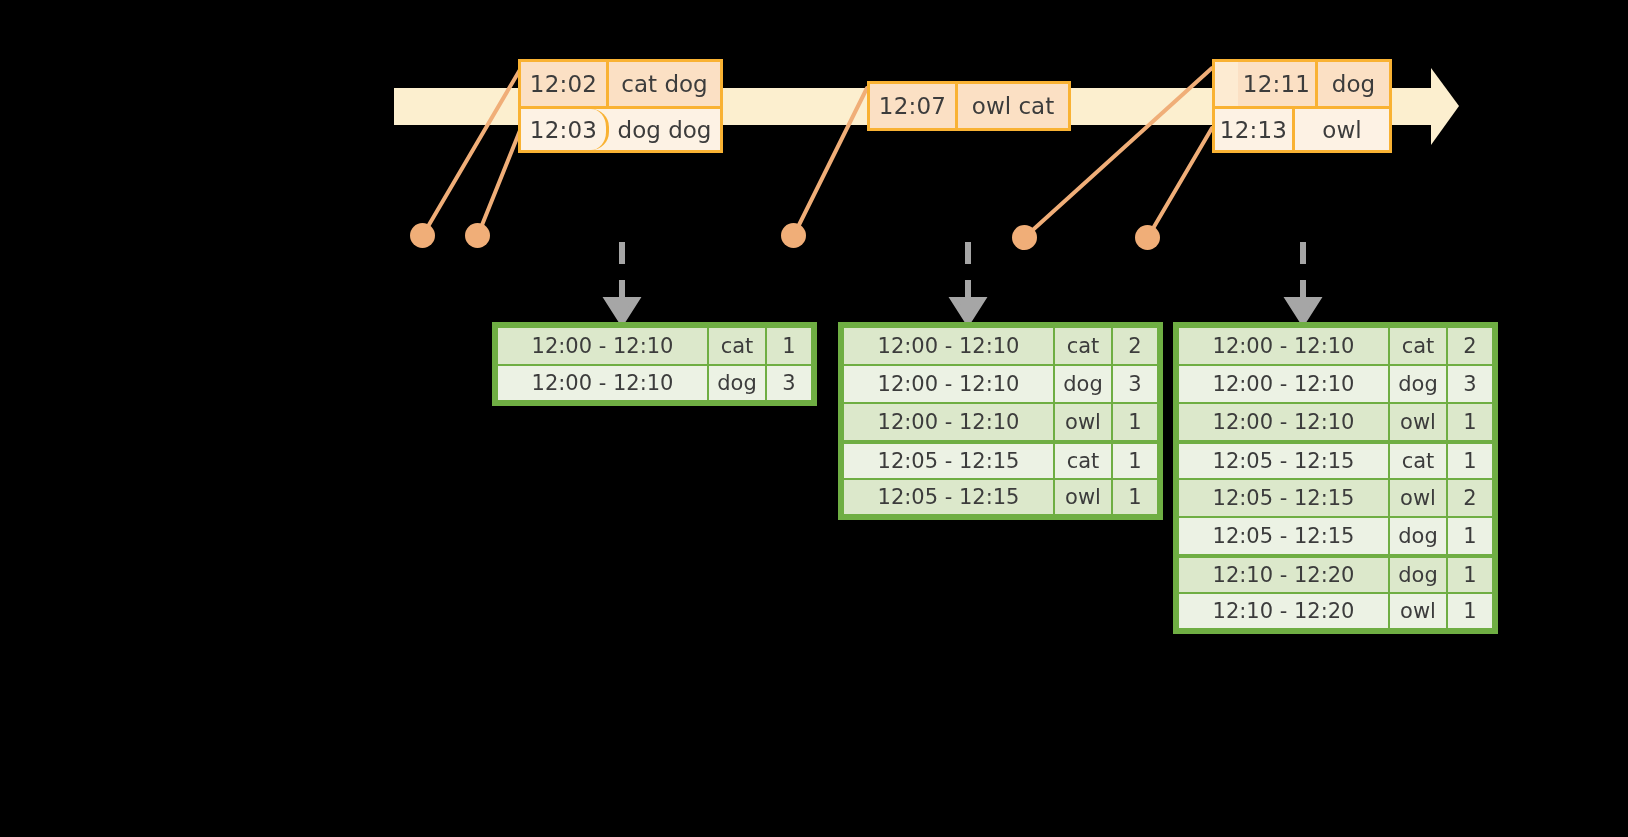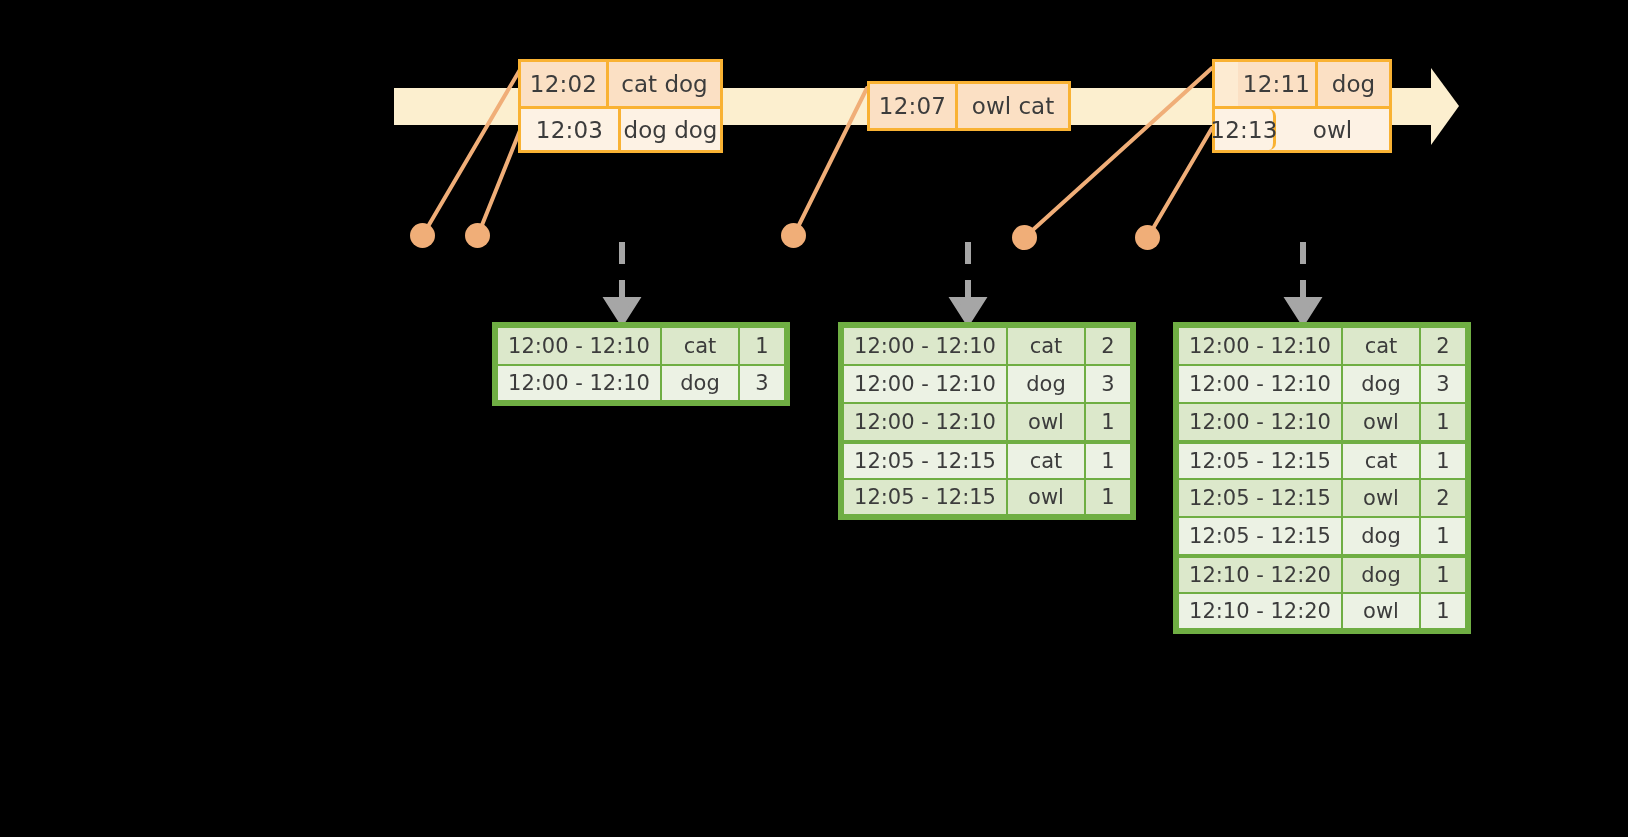--- a/index.html
+++ b/index.html
@@ -81,22 +81,22 @@
   .res-row.light .res-cell { background: #ECF2E4; }
   .res-cell {
     box-sizing: border-box;
     display: flex;
     align-items: center;
     justify-content: center;
     font-size: 21px;
     color: #3c3c3c;
     margin: 2px 0 0 2px;
   }
-  .res-cell.c-window { width: 162px; }
-  .res-cell.c-key    { width: 76px; }
+  .res-cell.c-window { width: 209px; }
+  .res-cell.c-key    { width: 56px; }
   .res-cell.c-count  { width: 44px; margin-right: 2px; }
   .res-row:last-child .res-cell { margin-bottom: 2px; }
   .group-sep { margin-top: 4px !important; }
 
   .dot {
     position: absolute;
     width: 25px;
     height: 25px;
     border-radius: 50%;
     background: #F0AE78;
@@ -143,39 +143,39 @@
   <div class="dot" style="left:781px; top:223px;"></div>
   <div class="dot" style="left:1012px; top:225px;"></div>
   <div class="dot" style="left:1135px; top:225px;"></div>
 
   <div class="evt-group" style="left:518px; top:59px; width:205px; height:94px;">
     <div class="evt-row dark" style="height:44px;">
       <div class="evt-time" style="width:88px;">12:02</div>
       <div class="evt-words">cat dog</div>
     </div>
     <div class="evt-row light" style="height:44px;">
-      <div class="evt-time" style="width:100px;">12:03</div>
+      <div class="evt-time" style="width:88px;border-radius:18px;">12:03</div>
       <div class="evt-words">dog dog</div>
     </div>
   </div>
 
   <div class="evt-group" style="left:867px; top:81px; width:204px; height:50px;">
     <div class="evt-row dark" style="height:44px;">
       <div class="evt-time" style="width:88px;">12:07</div>
       <div class="evt-words">owl cat</div>
     </div>
   </div>
 
   <div class="evt-group" style="left:1212px; top:59px; width:180px; height:94px;">
     <div class="evt-row dark" style="height:44px;margin-left:23px;">
       <div class="evt-time" style="width:80px;">12:11</div>
       <div class="evt-words">dog</div>
     </div>
     <div class="evt-row light" style="height:44px;">
-      <div class="evt-time" style="width:61px;border-radius:7px;">12:13</div>
+      <div class="evt-time" style="width:80px;">12:13</div>
       <div class="evt-words">owl</div>
     </div>
   </div>
 
   <div class="res-table" id="res-table-0" style="left:492px; top:322px;">
       <div class="res-row dark">
         <div class="res-cell c-window">12:00 - 12:10</div>
         <div class="res-cell c-key">cat</div>
         <div class="res-cell c-count">1</div>
       </div>

